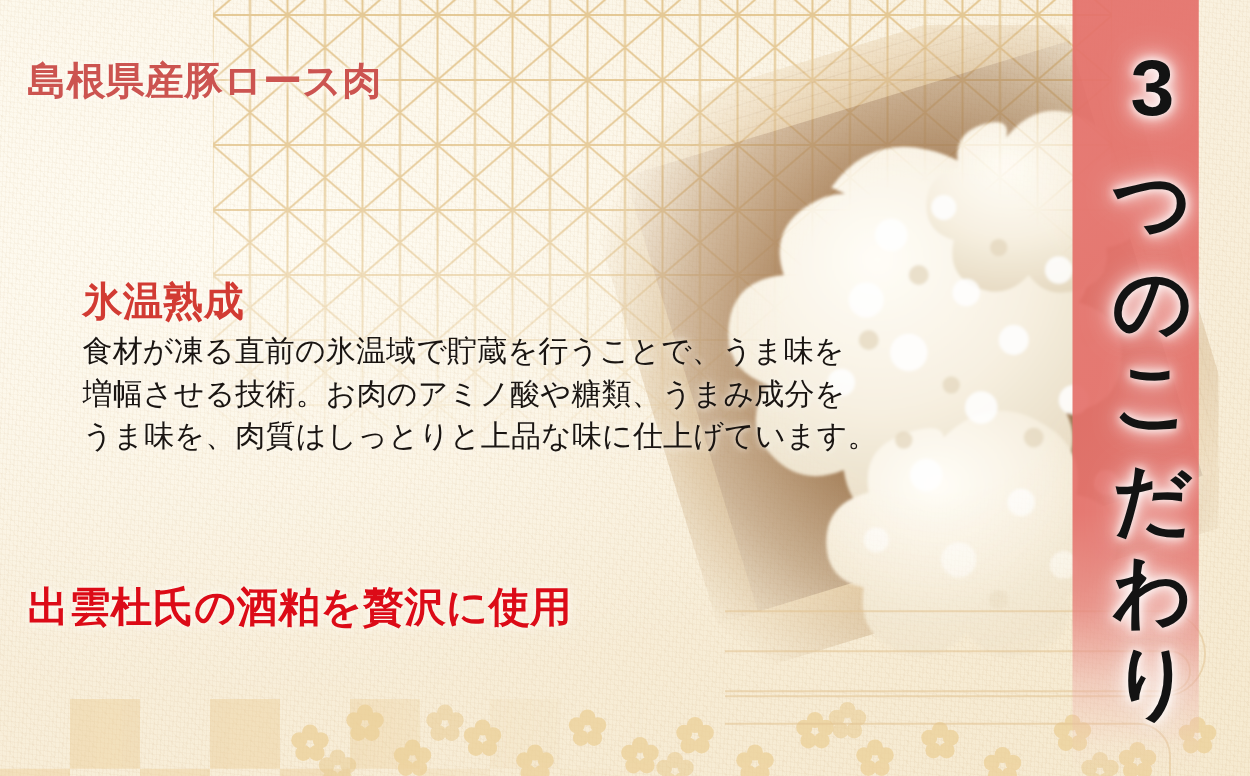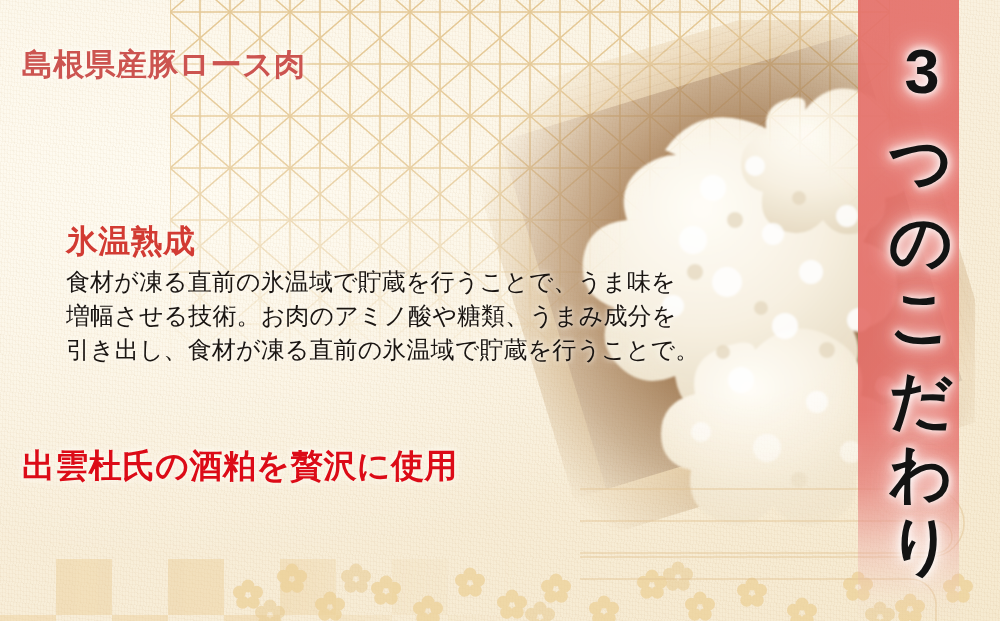--- a/index.html
+++ b/index.html
@@ -102,21 +102,21 @@
   #block-pork .heading{font-size:31px;color:#cc5450;}
   #block-pork .body-copy{font-size:24px;}
 
   
   #block-hyoon{left:22px;top:212px;margin-left:44px;}
   #block-hyoon .heading{font-size:32px;color:#d23b33;}
   #block-hyoon .body-copy{font-size:24px;}
 
   
   #block-sakekasu{left:22px;top:436px;}
-  #block-sakekasu .heading{font-size:33px;color:#dc0b17;}
+  #block-sakekasu .heading{font-size:33px;color:#dc0b17;margin-top:21px;}
   #block-sakekasu .body-copy{font-size:24px;}
 
   .line{display:block;}
 </style>
 </head>
 <body>
 
 <div class="canvas">
 
   <div class="washi"></div>
@@ -278,21 +278,21 @@
 
     <div class="block" id="block-pork">
       <h2 class="heading">島根県産豚ロース肉</h2>
     </div>
 
     <div class="block" id="block-hyoon">
       <h2 class="heading">氷温熟成</h2>
       <p class="body-copy">
         <span class="line">食材が凍る直前の氷温域で貯蔵を行うことで、うま味を</span>
         <span class="line">増幅させる技術。お肉のアミノ酸や糖類、うまみ成分を</span>
-        <span class="line">引き出し、食材が凍る直前の氷温域で貯蔵を行うことで。</span>
+        <span class="line">うま味を、肉質はしっとりと上品な味に仕上げています。</span>
       </p>
     </div>
 
     <div class="block" id="block-sakekasu">
       <h2 class="heading">出雲杜氏の酒粕を贅沢に使用</h2>
     </div>
 
   </div>
 </div>
 

